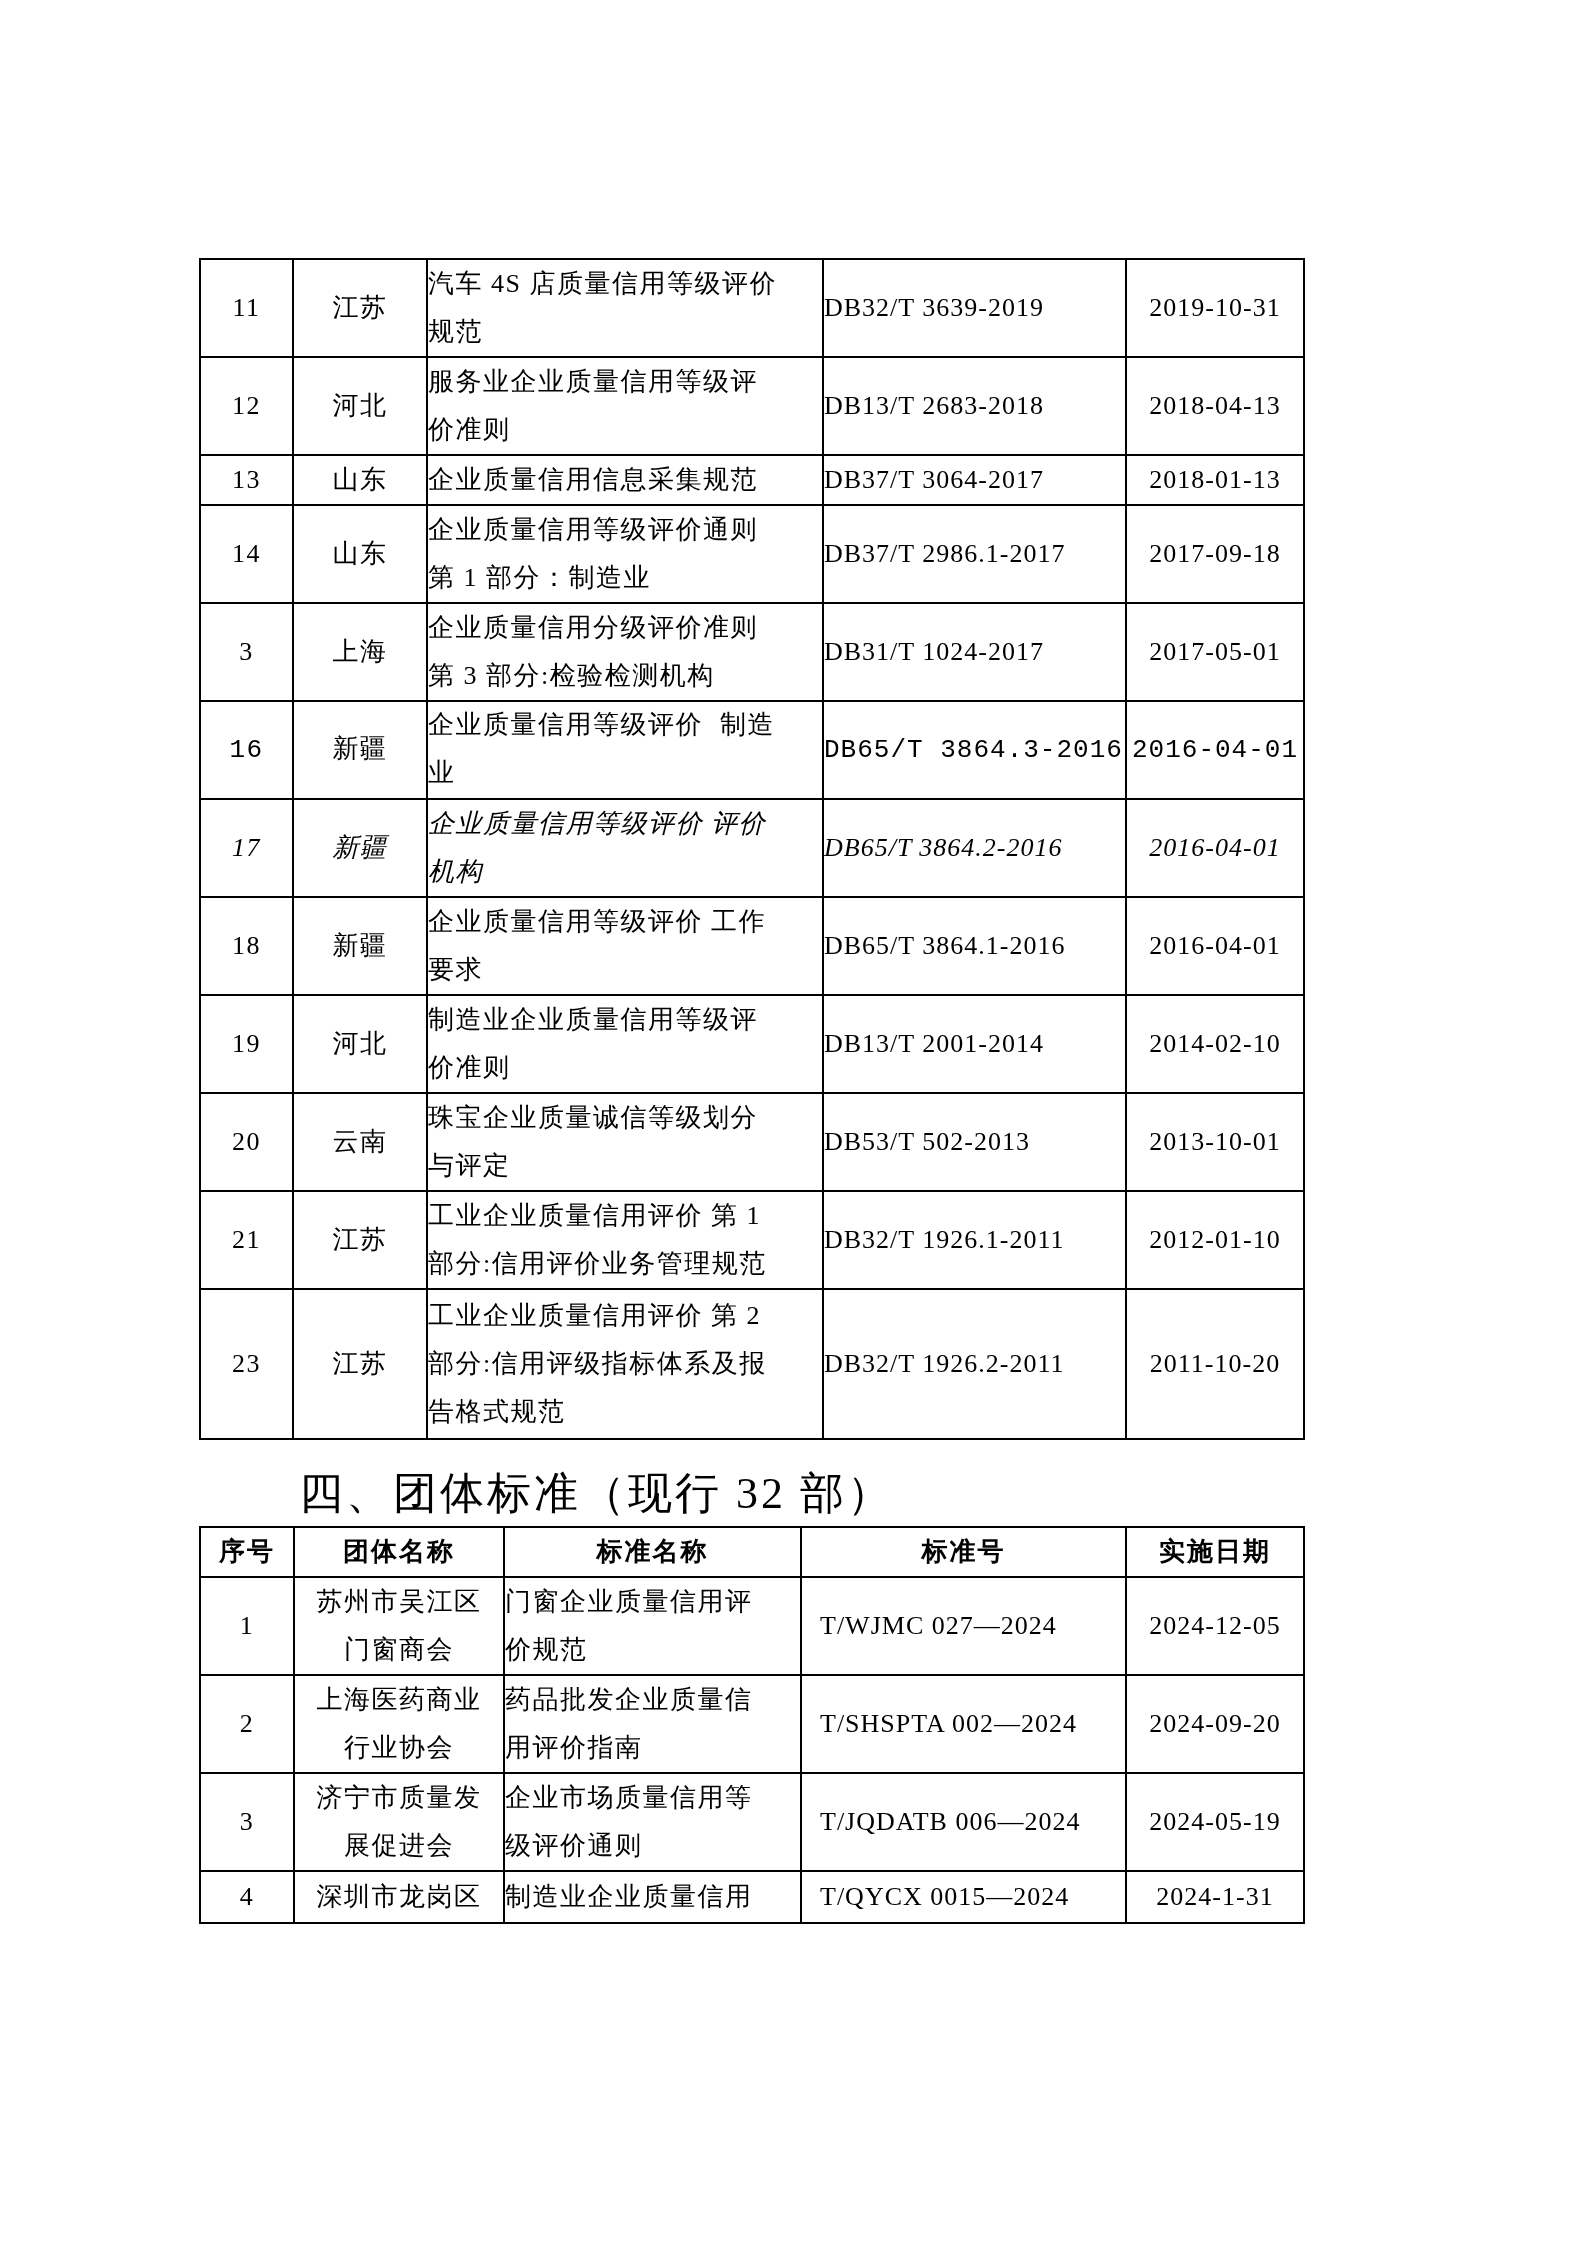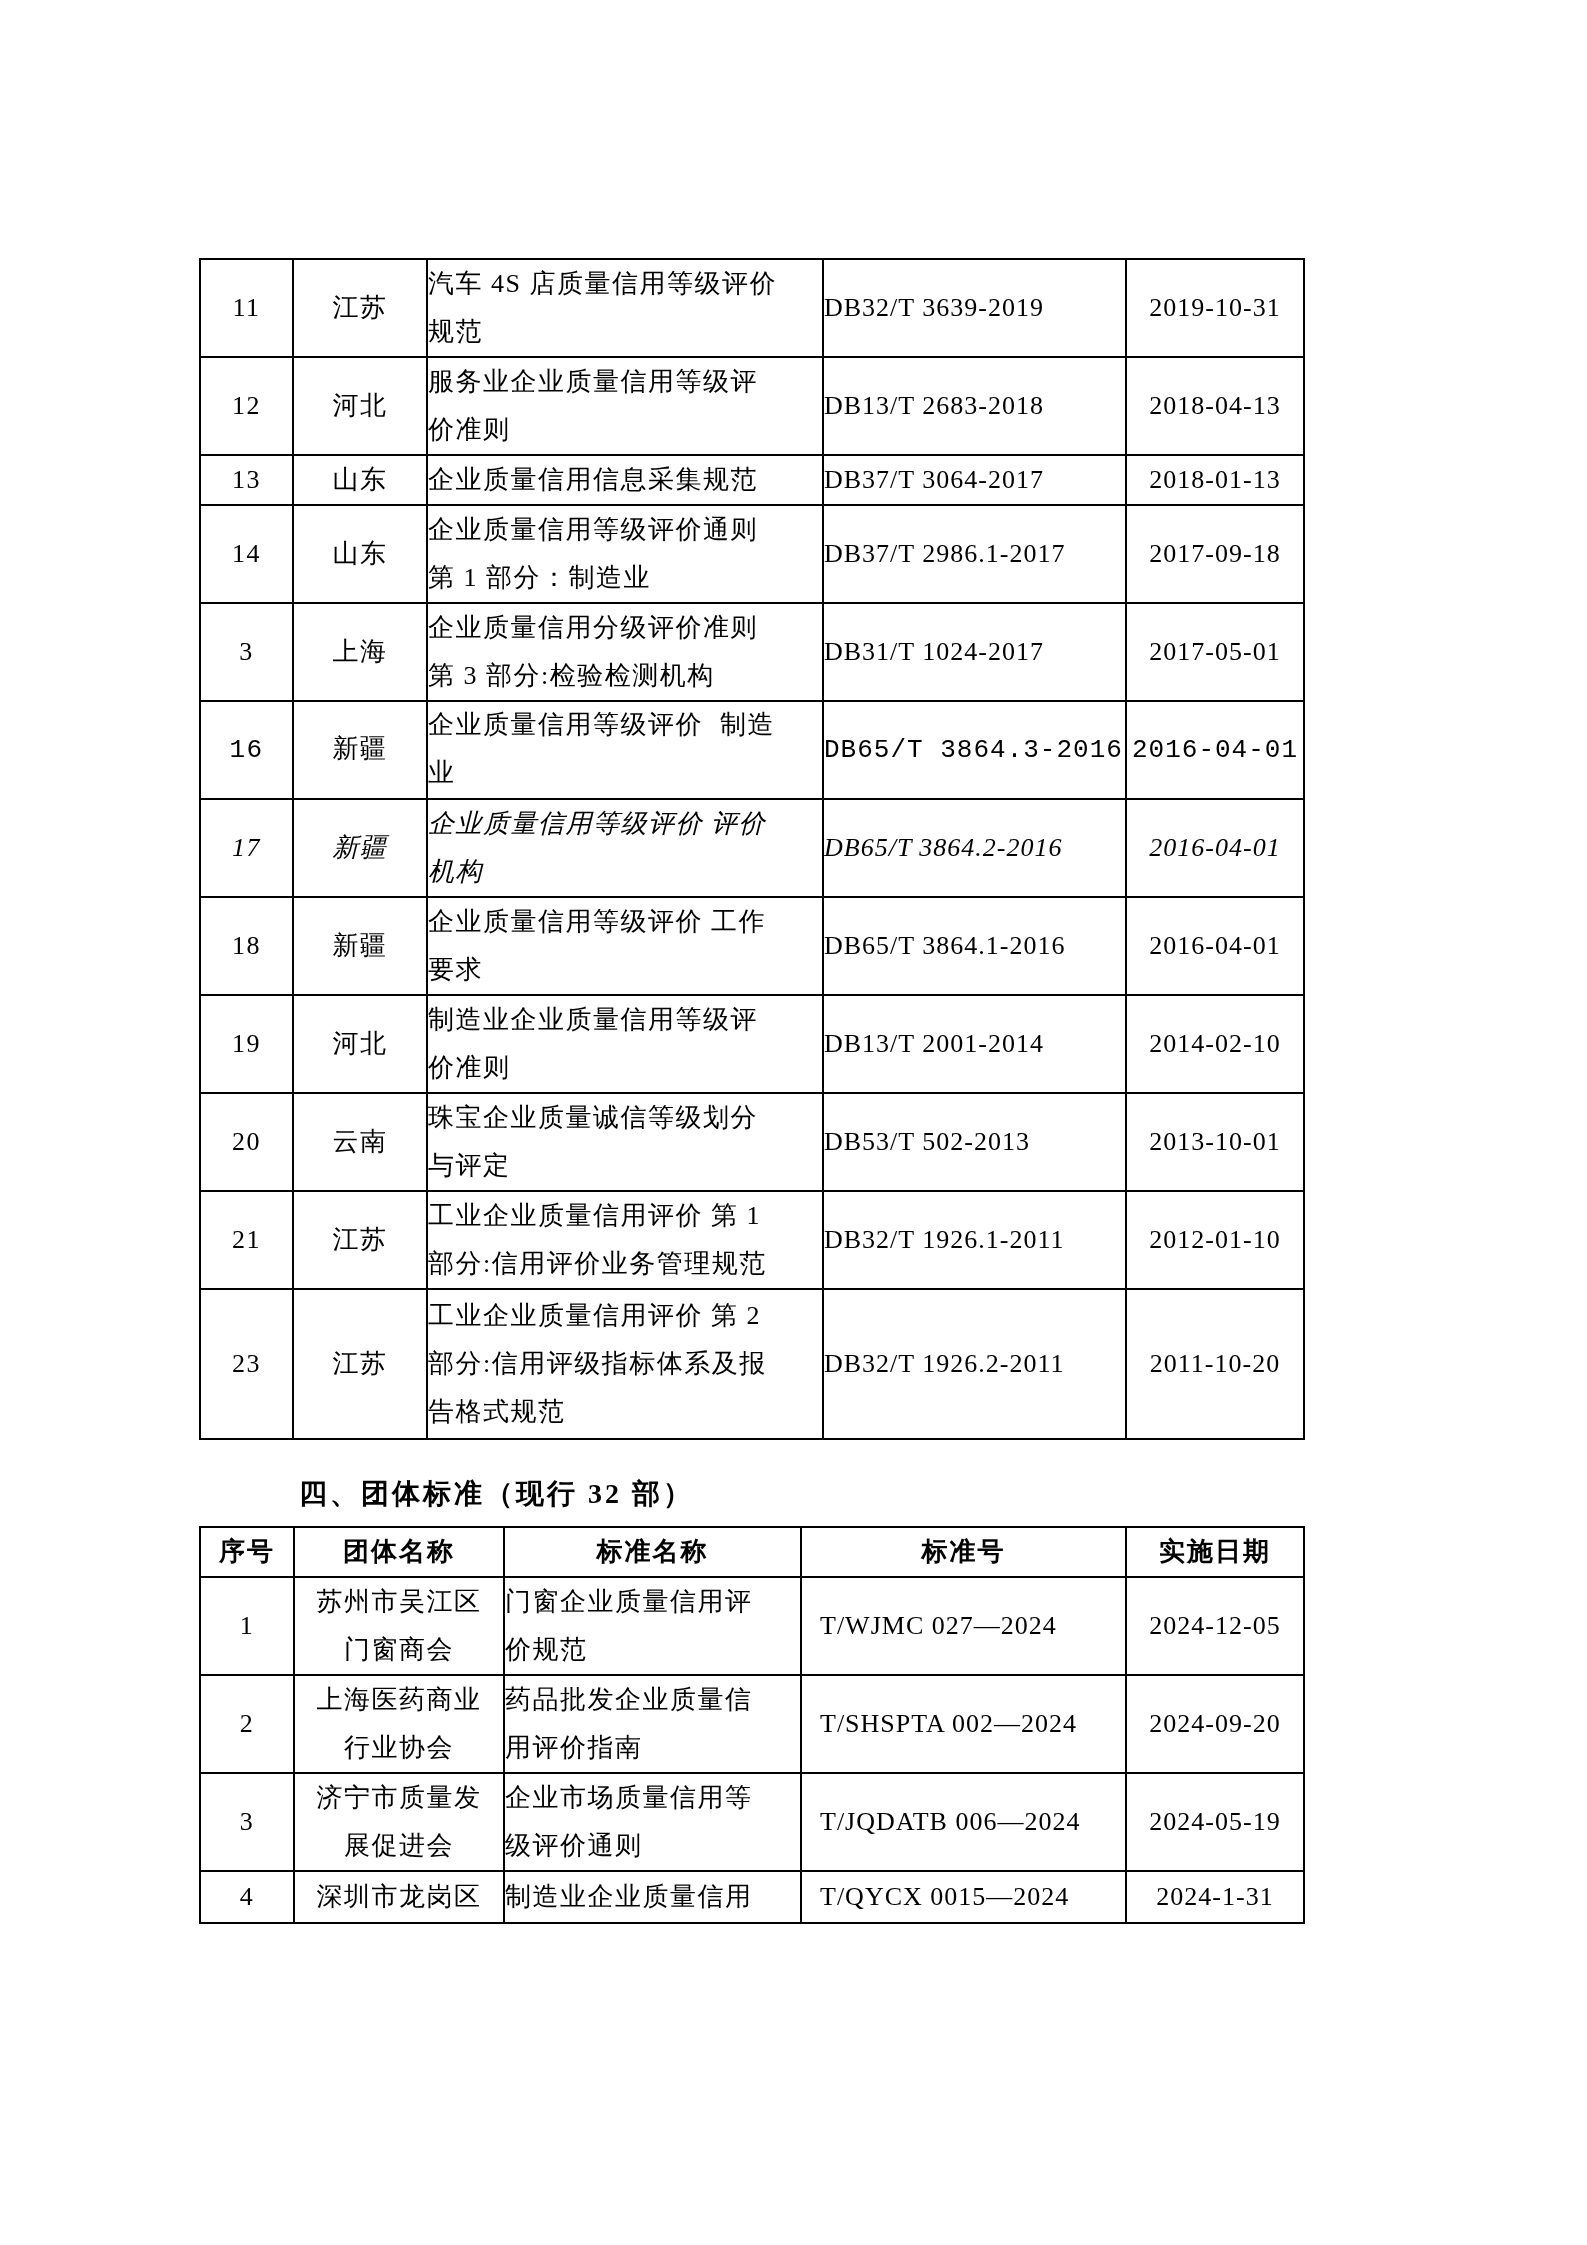--- a/index.html
+++ b/index.html
@@ -55,22 +55,22 @@
   }
   .c-code {
     text-align: left;
     padding-left: 11px;
     letter-spacing: 1px;
   }
   #group-table .c-code { padding-left: 18px; margin-top: 40px; }
   .c-date { text-align: center; letter-spacing: 1px; }
   .section-heading {
     margin: 30px 0 0 100px;
-    font-size: 28px;
-    font-weight: bold;
+    font-size: 44px;
+    font-weight: normal;
     line-height: 48px;
     letter-spacing: 3px;
     white-space: nowrap;
   }
   #group-table { margin-top: 8px; }
   #group-table tr.header-row { height: 48px; }
 </style>
 </head>
 <body>
 

